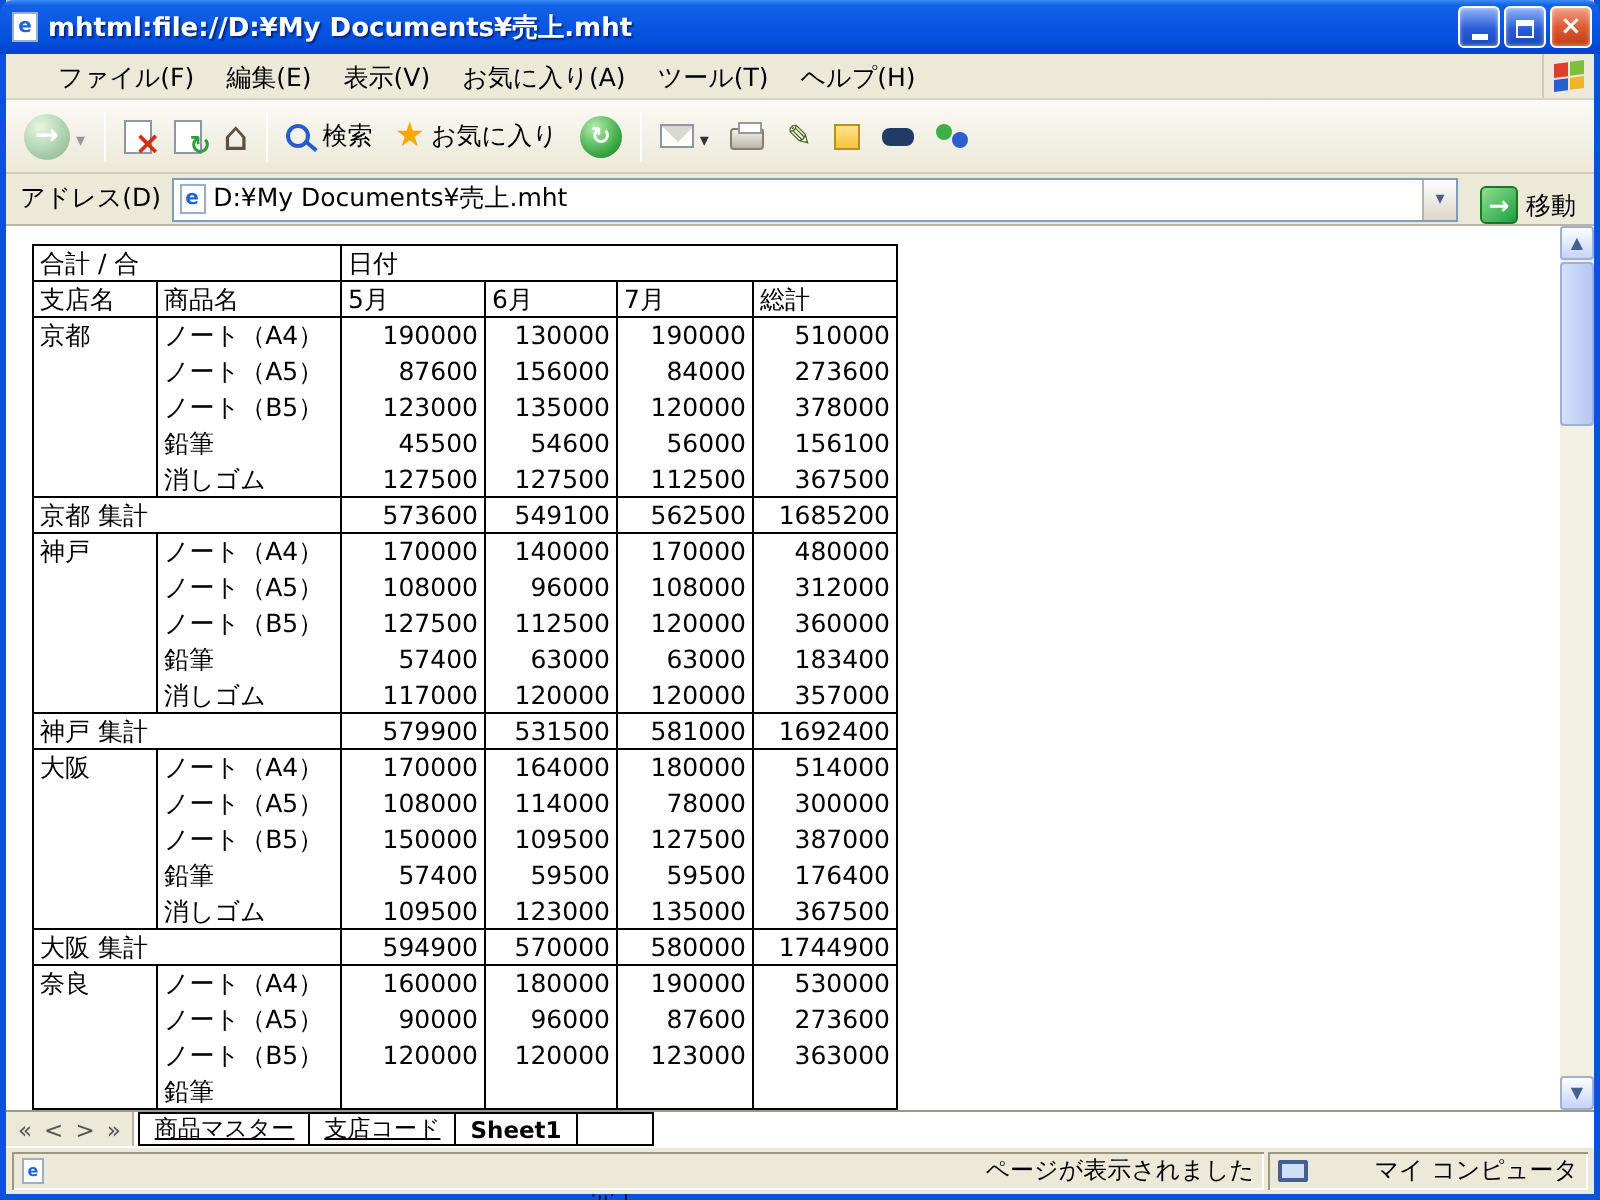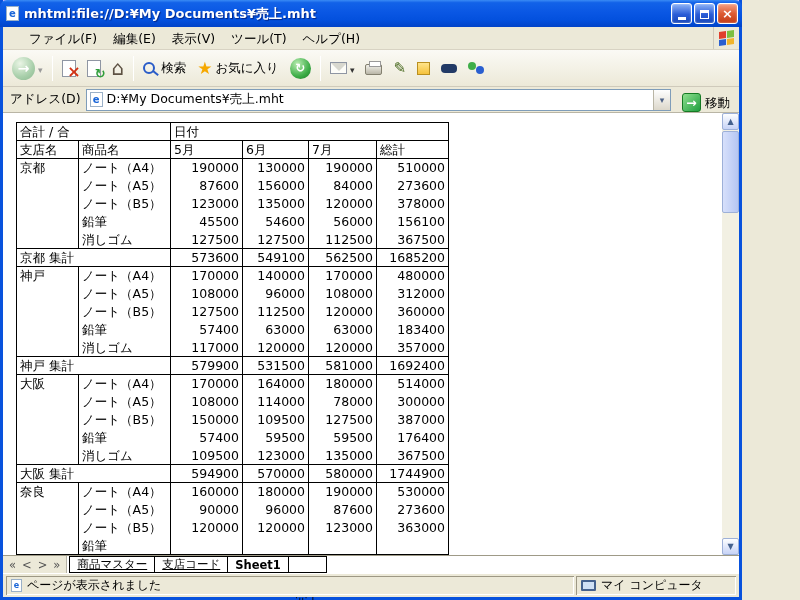--- a/index.html
+++ b/index.html
@@ -1,18 +1,18 @@
 <!DOCTYPE html>
 <html><head>
 <meta charset="utf-8">
 <style>
   *{box-sizing:border-box;margin:0;padding:0;}
   html,body{width:800px;height:600px;overflow:hidden;}
   body{font-family:"DejaVu Sans","Liberation Sans",sans-serif;font-size:12.5px;background:#ECE9D8;}
-  .window{width:742px;height:600px;display:flex;flex-direction:column;border:3px solid #0852DD;border-top:none;background:#c4b5fd;}
+  .window{width:800px;height:600px;display:flex;flex-direction:column;border:3px solid #0852DD;border-top:none;background:#c4b5fd;}
 
   
   .titlebar{flex:0 0 27px;display:flex;align-items:center;padding:0 4px 0 6px;margin:0 -3px;
     background:linear-gradient(180deg,#3a8bf5 0%,#1262e8 10%,#0a57e4 45%,#0350dd 75%,#0143c8 100%);
     border-radius:7px 7px 0 0;}
   .title-icon{width:13px;height:15px;background:#fff;border:1px solid #9ab0c8;color:#1a66d8;
     font-weight:bold;font-size:10px;display:flex;align-items:center;justify-content:center;}
   .title-icon::before{content:"e";}
   .title-text{color:#fff;font-weight:bold;font-size:13px;margin-left:5px;flex:1;white-space:nowrap;
     overflow:hidden;text-shadow:1px 1px 1px rgba(0,0,60,.55);}
@@ -111,21 +111,21 @@
   .tabs{display:flex;align-items:stretch;height:17px;border:1px solid #000;margin-left:2px;}
   .sheet-tab{display:flex;align-items:center;padding:0 7px;border-right:1px solid #000;background:#fff;cursor:default;}
   .sheet-tab:last-child{border-right:none;margin-top:40px;}
   .sheet-tab .lnk{text-decoration:underline;color:#000;}
   .sheet-tab.active{font-weight:bold;}
   .sheet-tab.active .lnk{text-decoration:none;}
 
   
   .statusbar{flex:0 0 23px;background:#ECE9D8;display:flex;align-items:center;gap:2px;padding:2px 3px;border-top:1px solid #fff;font-size:12px;}
   .sb-pane{height:19px;display:flex;align-items:center;gap:5px;padding:0 5px;
-    box-shadow:inset 1px 1px 0 #9d9884, inset -1px -1px 0 #ffffff;}
+    box-shadow:inset 1px 1px 0 #9d9884, inset -1px -1px 0 #ffffff;justify-content:space-between;}
   .sb-msg{flex:1;}
   .sb-zone{width:160px;}
   .status-doc-icon{width:11px;height:13px;background:#fff;border:1px solid #9ab0c8;color:#1a66d8;font-weight:bold;
     font-size:8px;display:flex;align-items:center;justify-content:center;}
   .status-doc-icon::before{content:"e";}
   .computer-icon{width:15px;height:11px;border:2px solid #44618e;background:#cfe0f5;border-radius:1px;}
 </style>
 </head>
 <body>
 
@@ -140,20 +140,21 @@
     <span class="tb-btn">
         <span class="glyph-max"></span>
       </span>
     <span class="tb-btn close"></span>
   </div>
 
   <div class="menubar">
     <span class="menu-item">ファイル(F)</span>
     <span class="menu-item">編集(E)</span>
     <span class="menu-item">表示(V)</span>
+    <span class="menu-item">お気に入り(A)</span>
     <span class="menu-item">ツール(T)</span>
     <span class="menu-item">ヘルプ(H)</span>
     <span class="menu-spacer"></span>
     <span class="winlogo">
       <span class="flag">
           <span class="q1"></span>
           <span class="q2"></span>
           <span class="q3"></span>
           <span class="q4"></span>
         </span>

